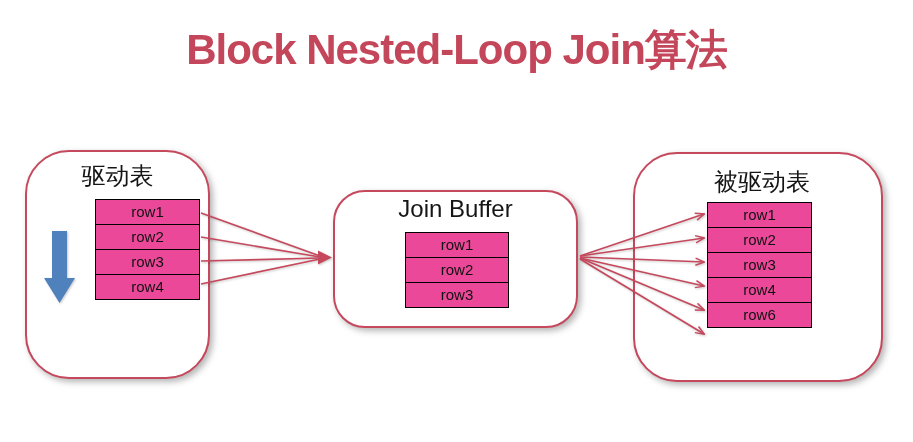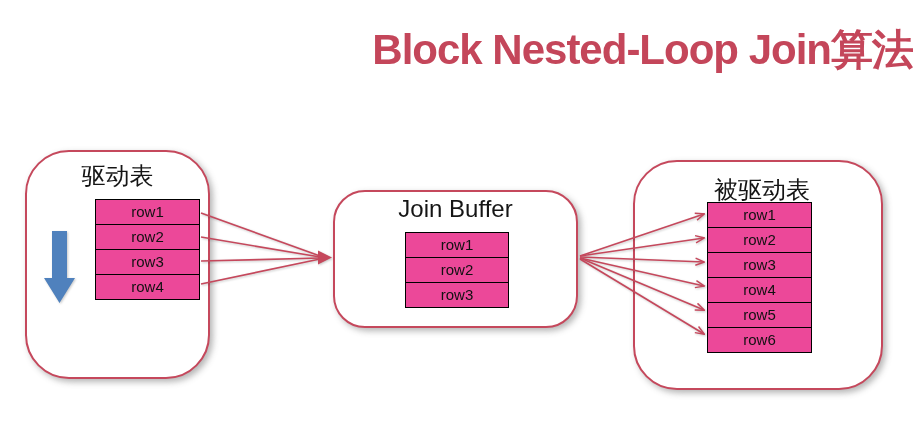--- a/index.html
+++ b/index.html
@@ -8,38 +8,38 @@
     width: 913px;
     height: 442px;
     background: #ffffff;
     overflow: hidden;
     font-family: "Liberation Sans", sans-serif;
     color: #111;
   }
   .main-title {
     position: absolute;
     top: 22px; left: 0; right: 0;
-    text-align: right;
+    text-align: center;
     font-size: 42px;
     font-weight: bold;
     color: #C4465A;
     letter-spacing: -1px;
     white-space: nowrap;
   }
   .rbox {
     position: absolute;
     background: #ffffff;
     border: 2.5px solid #C5485C;
     box-shadow: 3px 3px 6px rgba(90,90,90,0.45);
     z-index: 1;
     box-sizing: border-box;
   }
   .box-driving  { left: 25px;  top: 150px; width: 185px; height: 229px; border-radius: 44px; }
   .box-buffer   { left: 333px; top: 190px; width: 245px; height: 138px; border-radius: 32px; }
-  .box-driven   { left: 633px; top: 160px; width: 250px; height: 230px; border-radius: 44px; padding-left: 8px; }
+  .box-driven   { left: 633px; top: 152px; width: 250px; height: 230px; border-radius: 44px; padding-left: 8px; }
   .box-title {
     text-align: center;
     font-size: 24px;
     color: #151515;
     white-space: nowrap;
   }
   .box-driving .box-title { margin-top: 8px; }
   .box-buffer  .box-title { margin-top: 3px; }
   .box-driven  .box-title { margin-top: 12px; }
   .side-label {
@@ -111,21 +111,20 @@
     <div class="trow">row1</div>
     <div class="trow">row2</div>
     <div class="trow">row3</div>
   </div>
 
   <div class="dtable t-driven">
     <div class="trow">row1</div>
     <div class="trow">row2</div>
     <div class="trow">row3</div>
     <div class="trow">row4</div>
-    <div class="trow">row5</div>
     <div class="trow">row6</div>
   </div>
 
   <svg class="arrow-layer" viewBox="0 0 913 442" xmlns="http://www.w3.org/2000/svg">
     <defs>
       <marker id="vhead" viewBox="0 0 12 10" refX="10.5" refY="5" markerWidth="11" markerHeight="9" orient="auto" markerUnits="userSpaceOnUse">
         <path d="M1,1 L11,5 L1,9" fill="none" stroke="#C5485C" stroke-width="1.6"></path>
       </marker>
     </defs>
 

